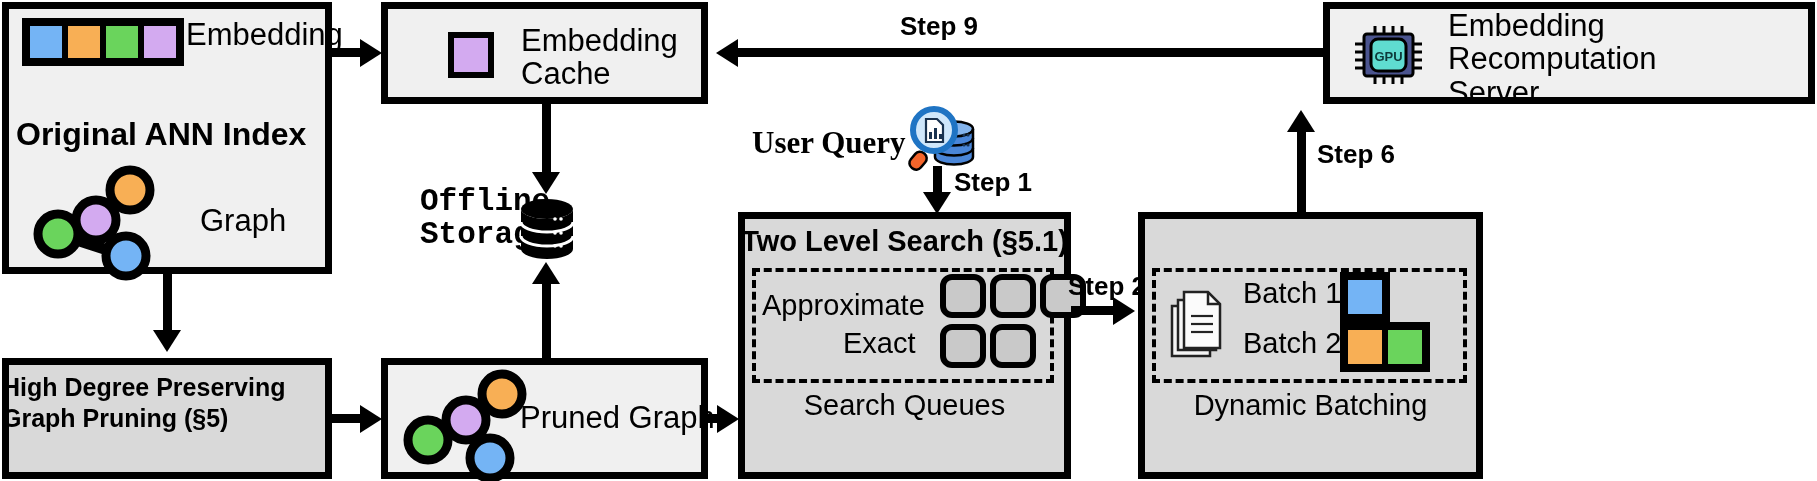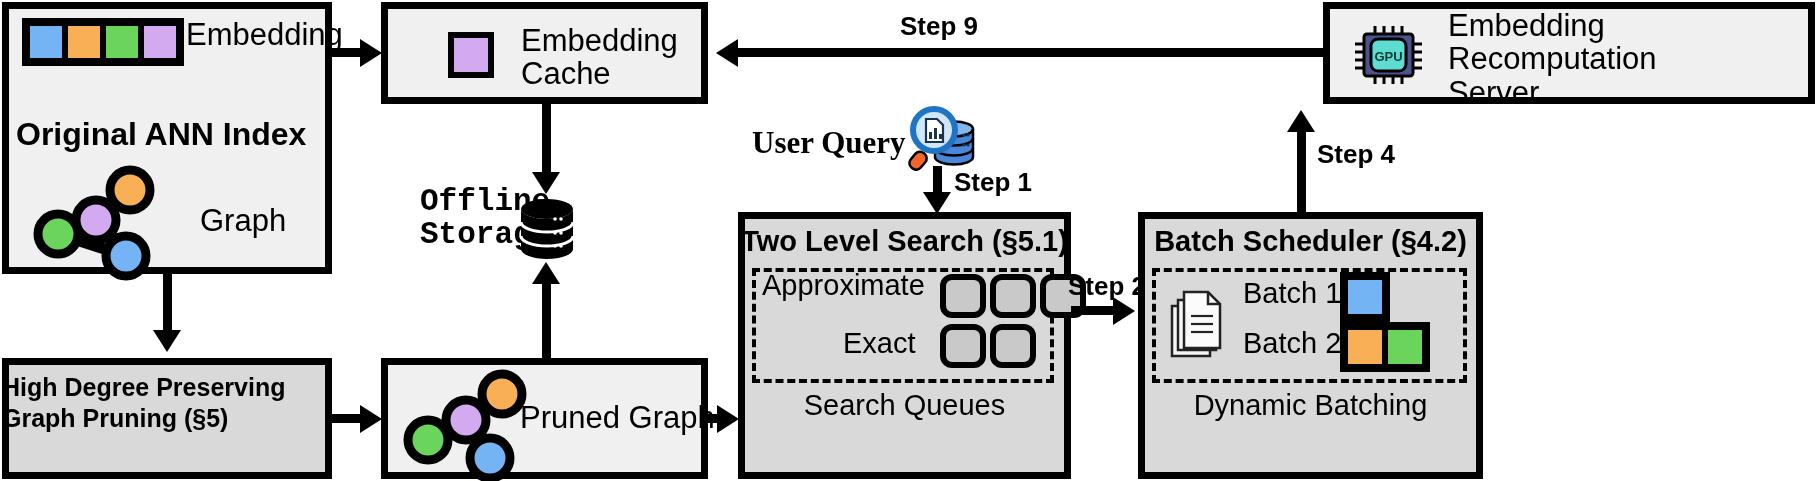--- a/index.html
+++ b/index.html
@@ -144,37 +144,36 @@
     <path d="M24 15 h11 l6 6 v17 h-17 Z" fill="#fff" stroke="#19324f" stroke-width="2.2"></path>
     <rect x="27" y="28" width="3" height="7" fill="#19324f"></rect>
     <rect x="32" y="24" width="3" height="11" fill="#19324f"></rect>
     <rect x="37" y="30" width="3" height="5" fill="#19324f"></rect>
   </svg>
 
   <div class="box gray" style="left:738px;top:212px;width:333px;height:267px;"></div>
   <div class="lbl bold" style="left:738px;top:226px;width:333px;font-size:29px;text-align:center;">Two Level Search (§5.1)</div>
   <div class="dashed" style="left:752px;top:268px;width:302px;height:115px;"></div>
 
-  <div class="lbl" style="left:762px;top:270px;font-size:29px;">Approximate</div>
+  <div class="lbl" style="left:762px;top:290px;font-size:29px;">Approximate</div>
   <div class="slots" style="left:940px;top:274px;">
     <div class="slot"></div>
     <div class="slot"></div>
     <div class="slot"></div>
   </div>
 
   <div class="lbl" style="left:843px;top:328px;font-size:29px;">Exact</div>
   <div class="slots" style="left:940px;top:324px;">
     <div class="slot"></div>
     <div class="slot"></div>
   </div>
 
   <div class="lbl" style="left:738px;top:390px;width:333px;font-size:29px;text-align:center;">Search Queues</div>
 
   <div class="box gray" style="left:1138px;top:212px;width:345px;height:267px;"></div>
-  <div class="lbl bold" style="left:1138px;top:226px;width:345px;font-size:29px;text-align:center;">Batch Scheduler (§4.2)</div>
   <div class="dashed" style="left:1152px;top:268px;width:315px;height:115px;"></div>
 
   <svg style="left:1168px;top:288px;width:56px;height:72px;" viewBox="0 0 56 72">
     <path d="M4 18 h26 l12 12 v38 h-38 Z" fill="#f4f4f4" stroke="#222" stroke-width="2.5"></path>
     <path d="M10 12 h26 l12 12 v38 h-38 Z" fill="#f7f7f7" stroke="#222" stroke-width="2.5"></path>
     <path d="M16 4 h24 l12 12 v44 h-36 Z" fill="#fbfbfb" stroke="#222" stroke-width="2.5"></path>
     <path d="M40 4 v12 h12" fill="none" stroke="#222" stroke-width="2.5"></path>
     <line x1="23" y1="28" x2="45" y2="28" stroke="#222" stroke-width="2.2"></line>
     <line x1="23" y1="36" x2="45" y2="36" stroke="#222" stroke-width="2.2"></line>
     <line x1="23" y1="44" x2="45" y2="44" stroke="#222" stroke-width="2.2"></line>
@@ -214,19 +213,19 @@
   <div class="line" style="left:933px;top:166px;width:9px;height:28px;"></div>
   <div class="ah ah-down" style="left:923px;top:192px;"></div>
   <div class="lbl bold" style="left:954px;top:168px;font-size:26px;">Step 1</div>
 
   <div class="line" style="left:1071px;top:306px;width:44px;height:9px;"></div>
   <div class="ah ah-right" style="left:1113px;top:297px;"></div>
   <div class="lbl bold" style="left:1068px;top:272px;font-size:26px;">Step 2</div>
 
   <div class="line" style="left:1297px;top:130px;width:9px;height:84px;"></div>
   <div class="ah ah-up" style="left:1287px;top:110px;"></div>
-  <div class="lbl bold" style="left:1317px;top:140px;font-size:26px;">Step 4</div>
+  <div class="lbl bold" style="left:1317px;top:140px;font-size:26px;">Step 6</div>
 
   <div class="line" style="left:738px;top:48px;width:585px;height:9px;"></div>
   <div class="ah ah-left" style="left:716px;top:39px;"></div>
   <div class="lbl bold" style="left:900px;top:12px;font-size:26px;">Step 9</div>
 
 </div>
 
 </body></html>

